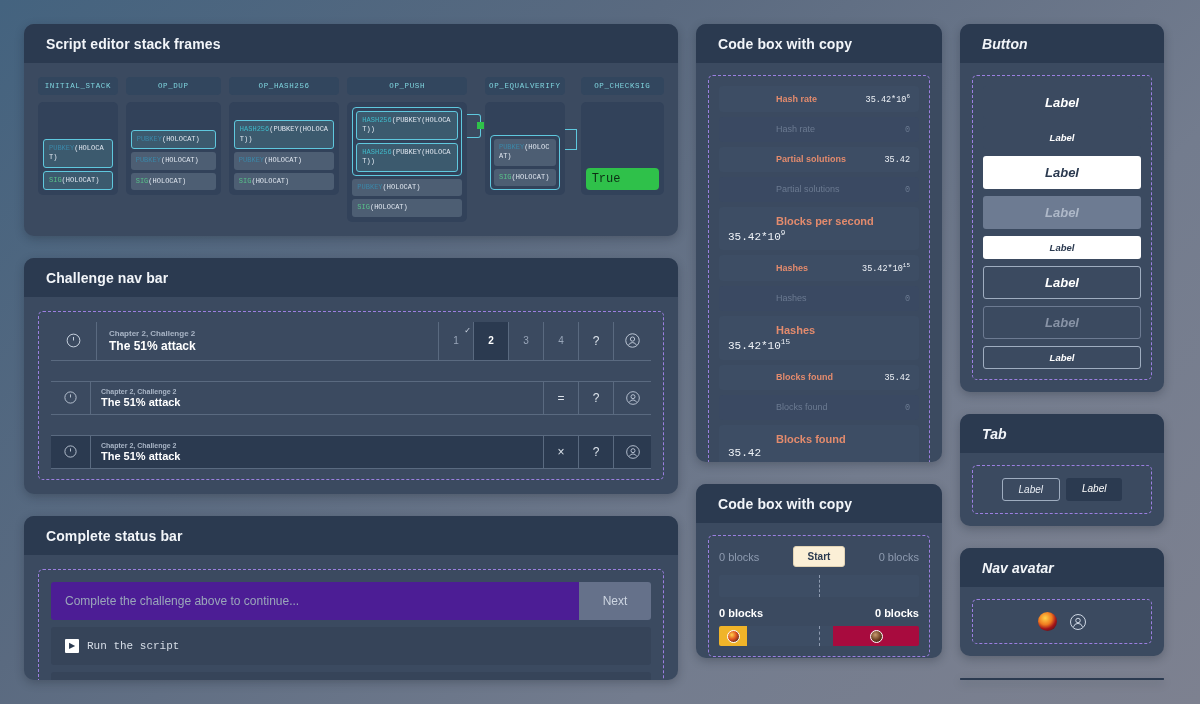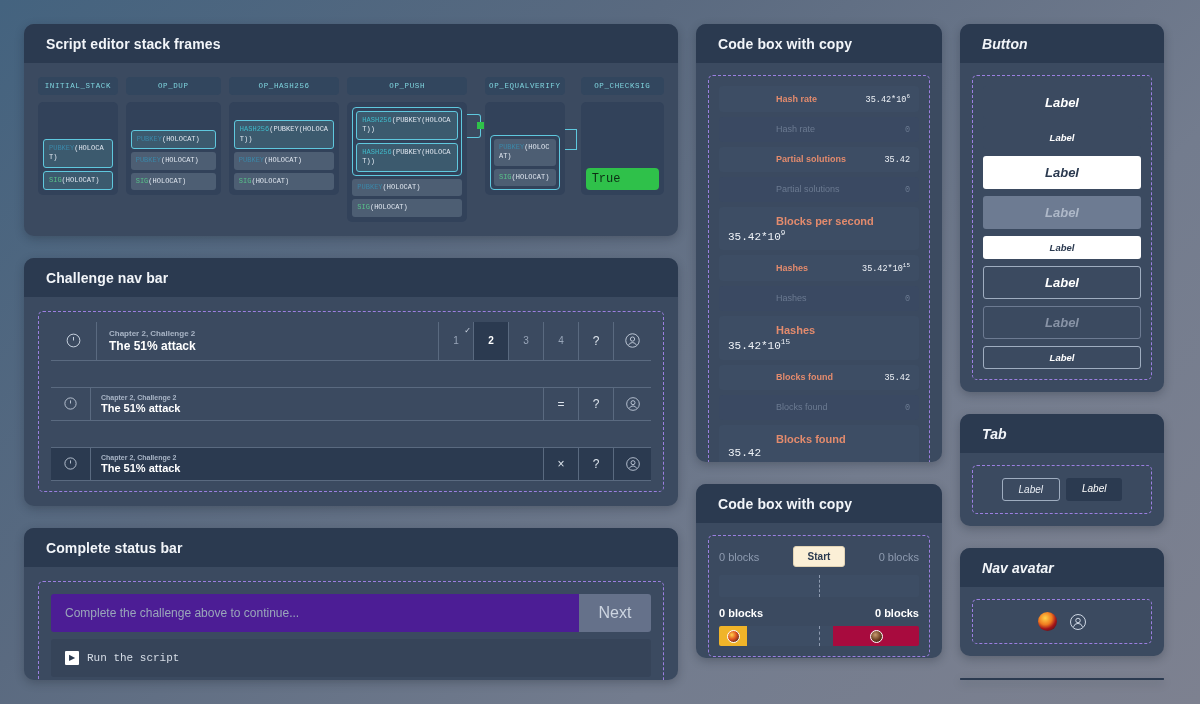--- a/index.html
+++ b/index.html
@@ -53,29 +53,29 @@
   .nav-ch { color: #a9b5c6; font-size: 8px; font-weight: 700; }
   .nav-ti { color: #fff; font-size: 12px; font-weight: 700; margin-top: 1px; }
   .nav-num { width: 35px; display: flex; align-items: center; justify-content: center;
              border-left: 1px solid #5a6a80; color: #98a5b8; font-size: 10px; position: relative; }
   .nav-num.cur { background: #2b3a50; color: #fff; font-weight: 700; }
   .nav-num .chk { position: absolute; top: 4px; right: 2px; color: #cfd8e4; font-size: 8px; }
   .nav-ic { width: 35px; display: flex; align-items: center; justify-content: center;
             border-left: 1px solid #5a6a80; color: #dde4ec; font-size: 12px; }
   .nav-av { width: 38px; display: flex; align-items: center; justify-content: center;
             border-left: 1px solid #5a6a80; }
-  .navbar-wrap { display: flex; flex-direction: column; gap: 26px; }
+  .navbar-wrap { display: flex; flex-direction: column; gap: 20px; }
 
   
   .statusrow { display: flex; border-radius: 3px; overflow: hidden; height: 38px; }
   .st-main { flex: 1; display: flex; align-items: center; gap: 8px; padding: 0 14px;
              background: #4c1d95; color: #9aa7ba; font-size: 12px; }
   .st-main.dark { background: #364459; }
   .st-next { width: 72px; display: flex; align-items: center; justify-content: center;
-             font-size: 16px; }
+             font-size: 12px; }
   .st-next.muted { background: #65718a; color: #cdd5e1; }
   .mono { font-family: "Liberation Mono", monospace; color: #d6dde7; font-size: 11px; }
   .sq { width: 14px; height: 14px; background: #fff; color: #2b3a50; display: flex;
         align-items: center; justify-content: center; font-size: 8px; border-radius: 1px; }
   .statuslist { display: flex; flex-direction: column; gap: 7px; }
 
   
   .cbrows { display: flex; flex-direction: column; gap: 5px; }
   .cbrow { background: #3d4d64; border-radius: 4px; padding: 7px 9px;
            display: flex; justify-content: space-between; align-items: baseline; }

